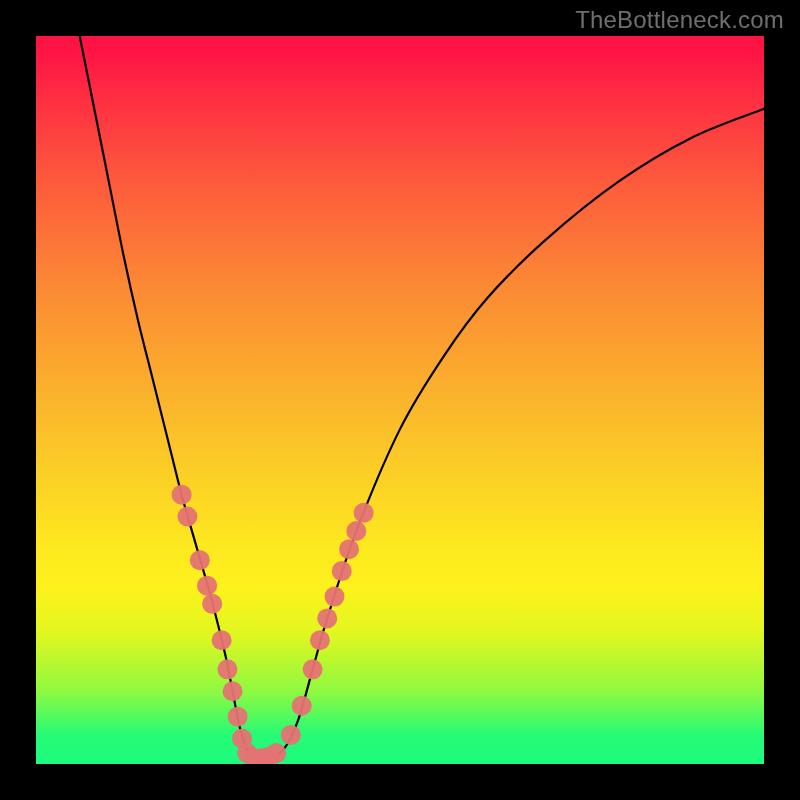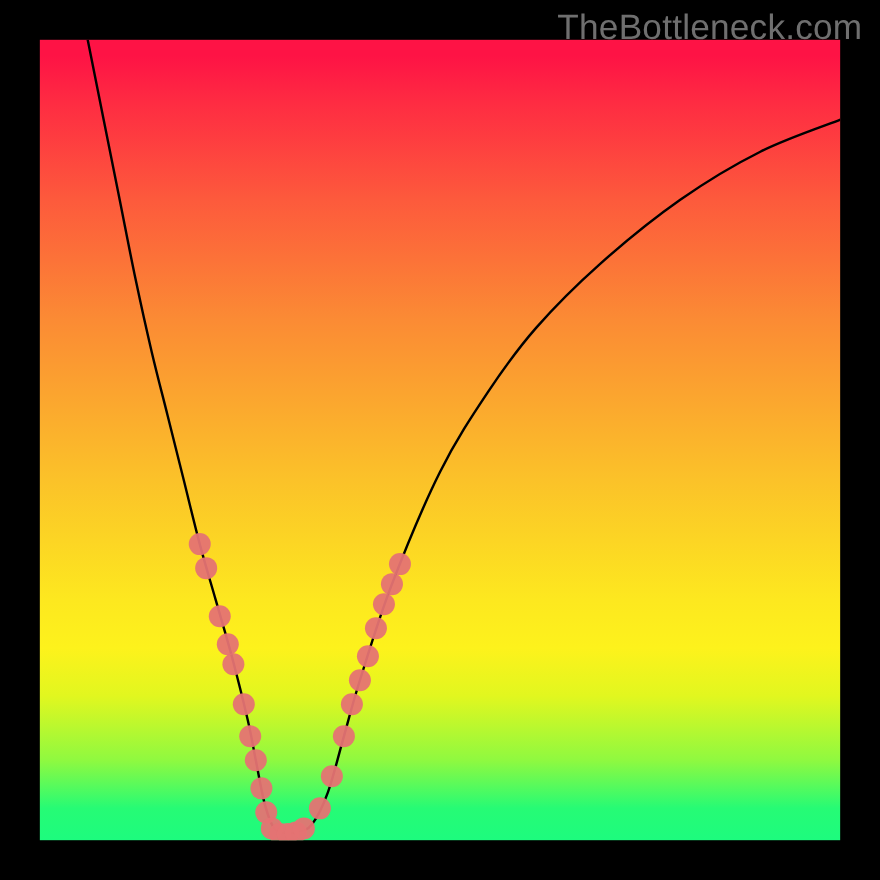--- a/index.html
+++ b/index.html
@@ -25,21 +25,21 @@
     top: 36px;
     width: 728px;
     height: 728px;
     overflow: hidden;
   }
   .attribution {
     position: absolute;
     top: 6px;
     right: 16px;
     color: #6f6f6f;
-    font-size: 32px;
+    font-size: 24px;
     letter-spacing: 0.2px;
     font-weight: 400;
   }
   .gradient-bg {
     position: absolute;
     inset: 0;
     background: linear-gradient(
       to bottom,
       #fe1345 0%,
       #fe1345 2%,

